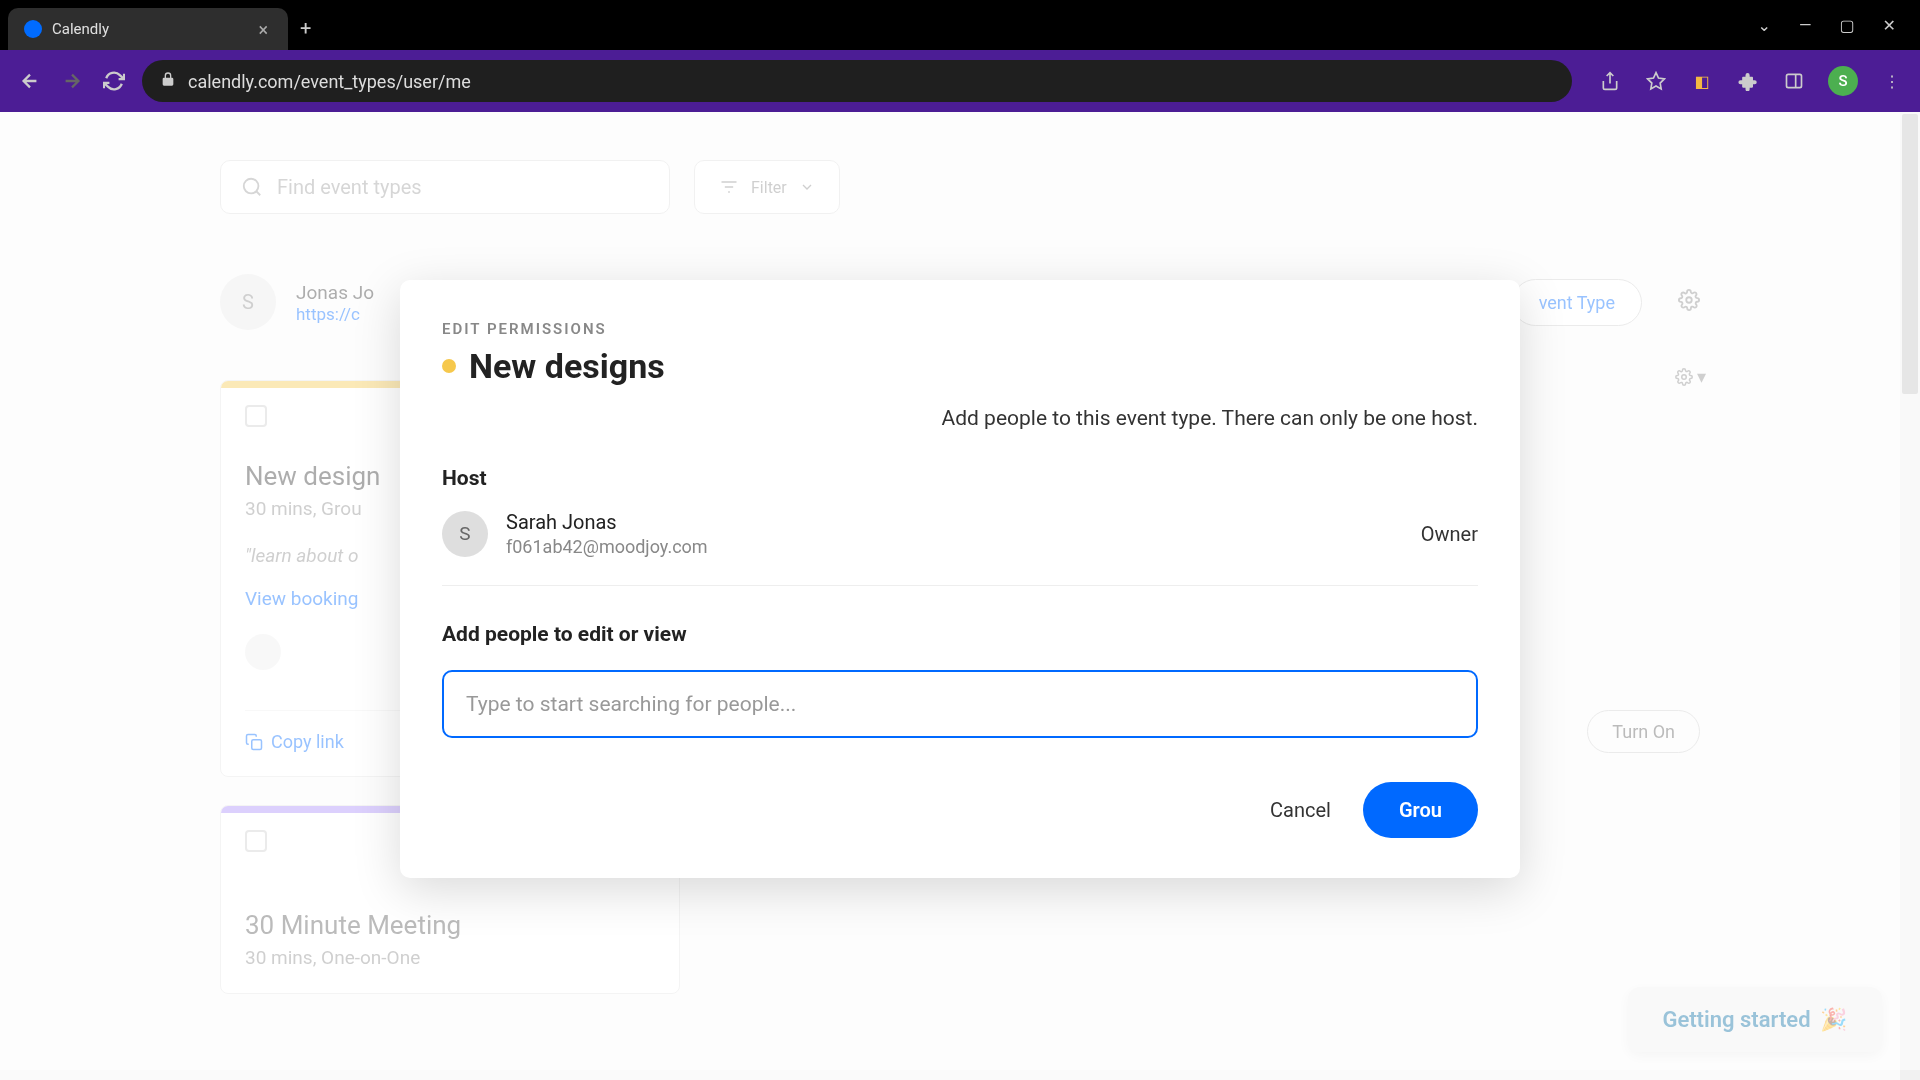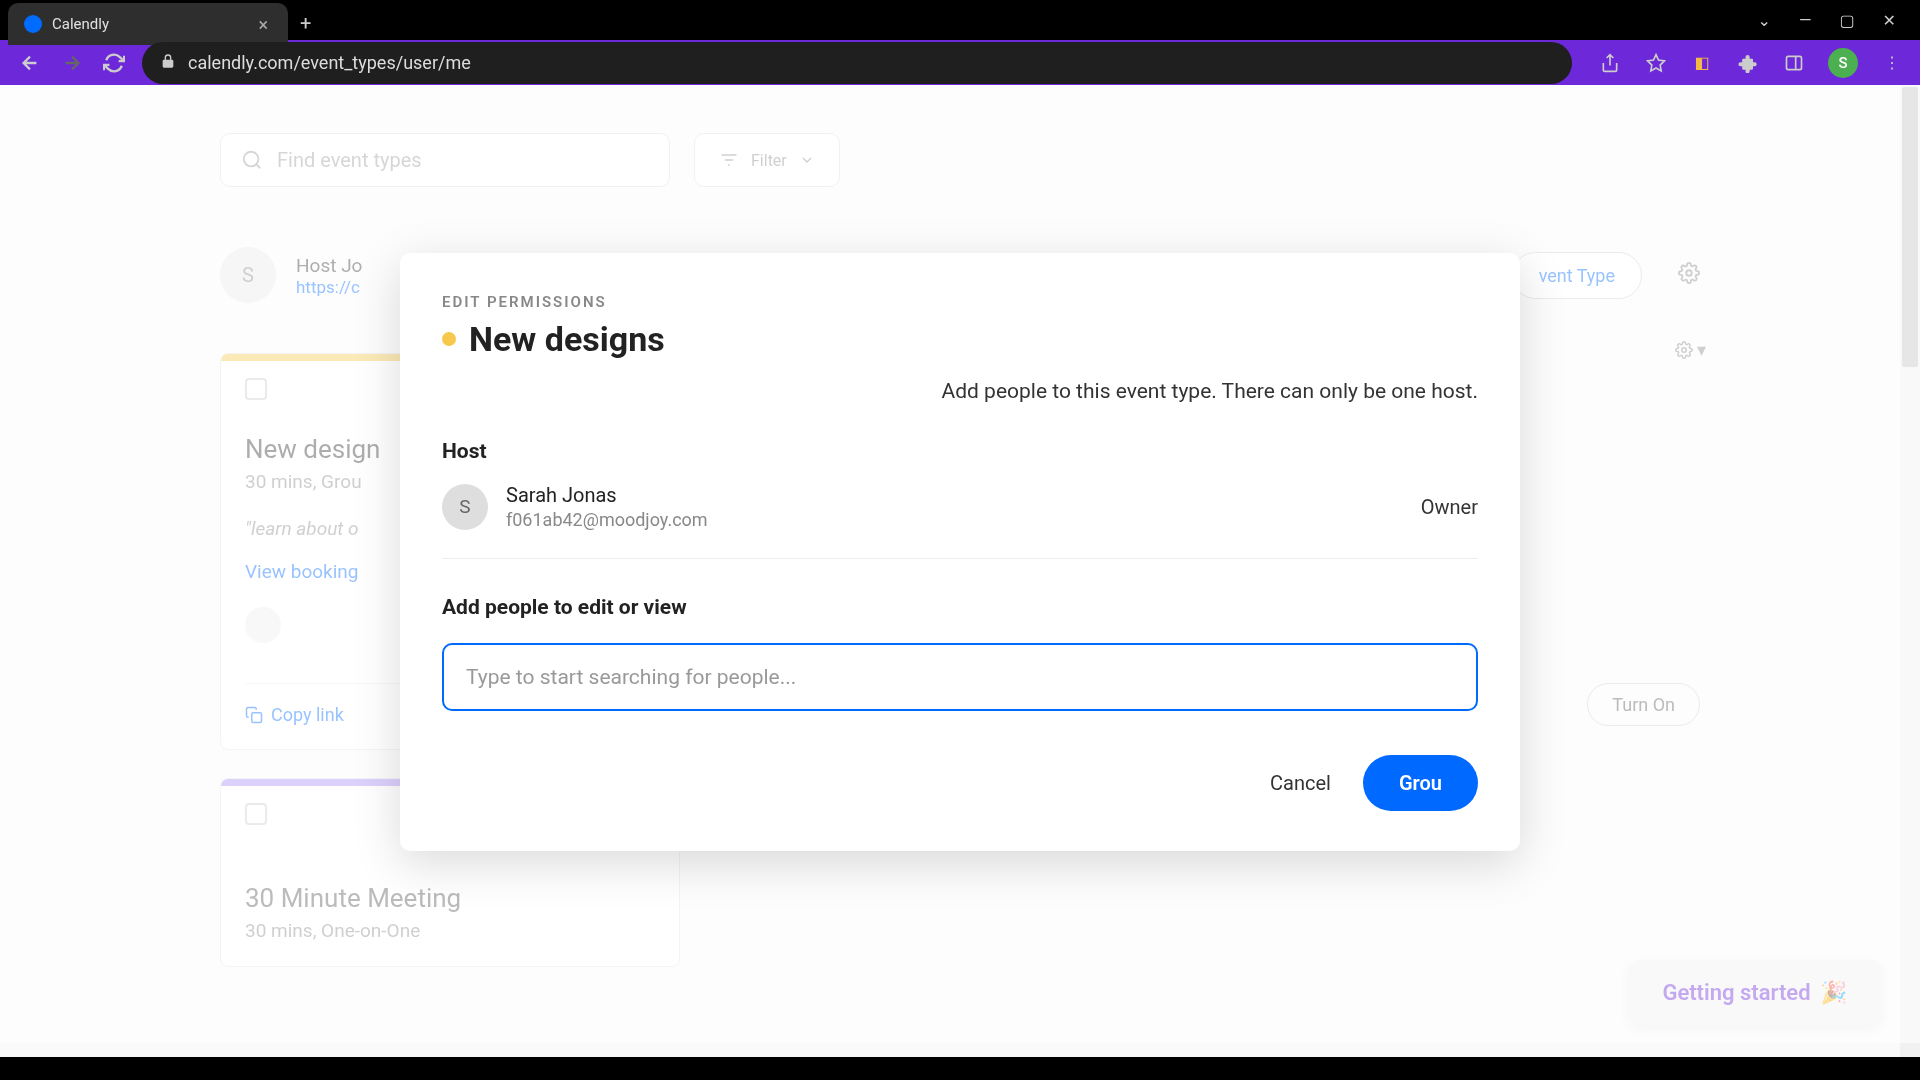--- a/index.html
+++ b/index.html
@@ -1,28 +1,28 @@
 <!DOCTYPE html>
 <html><head>
 <meta charset="utf-8">
 <style>
 * { margin: 0; padding: 0; box-sizing: border-box; font-family: -apple-system, BlinkMacSystemFont, "Segoe UI", Roboto, sans-serif; }
 body { background: #000; overflow: hidden; width: 1920px; height: 1080px; }
 
 
-.browser-chrome { background: #000; height: 40px; display: flex; align-items: center; border-radius: 7px; }
+.browser-chrome { background: #000; height: 50px; display: flex; align-items: center; border-radius: 7px; }
 .tab { background: #2e2e2e; border-radius: 10px 10px 0 0; padding: 8px 16px; display: flex; align-items: center; gap: 10px; margin-left: 8px; width: 280px; height: 42px; margin-top: 8px; }
 .tab-favicon { width: 18px; height: 18px; background: #006bff; border-radius: 50%; }
 .tab-title { color: #e0e0e0; font-size: 15px; flex: 1; }
 .tab-close { color: #aaa; font-size: 18px; cursor: pointer; padding: 0 4px; }
 .new-tab { color: #ccc; font-size: 20px; margin-left: 12px; cursor: pointer; margin-top: 6px; }
 .window-controls { margin-left: auto; display: flex; gap: 28px; padding-right: 24px; color: #ccc; }
 .wc { font-size: 16px; cursor: pointer; }
 
-.address-bar { background: #6d28d9; height: 45px; display: flex; align-items: center; padding: 0 16px; gap: 14px; }
+.address-bar { background: #4c1d95; height: 62px; display: flex; align-items: center; padding: 0 16px; gap: 14px; }
 .nav-btn { width: 28px; height: 28px; display: flex; align-items: center; justify-content: center; color: #ccc; cursor: pointer; }
 .nav-btn.disabled { color: #666; }
 .url-bar { flex: 1; background: #1f1f1f; border-radius: 24px; height: 42px; display: flex; align-items: center; padding: 0 18px; gap: 12px; color: #ccc; }
 .lock-icon { font-size: 16px; }
 .url-text { font-size: 18px; color: #ddd; flex: 1; }
 .right-icons { display: flex; gap: 22px; align-items: center; color: #ccc; padding-left: 12px; }
 .ri { width: 24px; height: 24px; display: flex; align-items: center; justify-content: center; cursor: pointer; }
 .avatar-top { width: 30px; height: 30px; border-radius: 50%; background: #4caf50; color: #fff; display: flex; align-items: center; justify-content: center; font-size: 15px; font-weight: 500; }
 
 
@@ -73,21 +73,21 @@
 .host-name { font-size: 20px; color: #222; }
 .host-email { font-size: 18px; color: #888; margin-top: 2px; }
 .host-role { margin-left: auto; font-size: 20px; color: #333; }
 .people-input { width: 100%; border: 2px solid #0069ff; border-radius: 10px; padding: 20px 22px; font-size: 21px; color: #555; margin-top: 24px; outline: none; }
 .people-input::placeholder { color: #999; }
 .modal-footer { display: flex; justify-content: flex-end; gap: 32px; align-items: center; margin-top: 44px; }
 .btn-cancel { background: none; border: none; font-size: 20px; color: #333; cursor: pointer; }
 .btn-save { background: #0069ff; color: #fff; border: none; border-radius: 32px; padding: 16px 36px; font-size: 20px; font-weight: 600; cursor: pointer; }
 
 
-.getting-started { position: absolute; bottom: 32px; right: 38px; background: #f0f0f0; color: #6d28d9; padding: 20px 34px; border-radius: 12px; font-size: 22px; font-weight: 600; display: flex; align-items: center; gap: 10px; z-index: 2; box-shadow: 0 4px 12px rgba(0,0,0,0.08); text-align: center; }
+.getting-started { position: absolute; bottom: 32px; right: 38px; background: #f0f0f0; color: #0369a1; padding: 20px 34px; border-radius: 12px; font-size: 22px; font-weight: 600; display: flex; align-items: center; gap: 10px; z-index: 2; box-shadow: 0 4px 12px rgba(0,0,0,0.08); text-align: center; }
 </style>
 </head>
 <body>
 
 <div class="browser-chrome">
   <div class="tab">
     <div class="tab-favicon"></div>
     <span class="tab-title">Calendly</span>
     <span class="tab-close">×</span>
   </div>
@@ -175,21 +175,21 @@
         <span>Filter</span>
         <svg width="16" height="16" viewBox="0 0 24 24" fill="none" stroke="currentColor" stroke-width="2">
             <path d="M6 9l6 6 6-6"></path>
           </svg>
       </div>
     </div>
 
     <div class="user-row">
       <div class="avatar-circle">S</div>
       <div>
-        <div class="user-name">Host Jo</div>
+        <div class="user-name">Jonas Jo</div>
         <div class="user-link">https://c</div>
       </div>
       <div class="new-event-btn">vent Type</div>
       <div class="gear-btn">
         <svg width="22" height="22" viewBox="0 0 24 24" fill="none" stroke="currentColor" stroke-width="2">
             <circle cx="12" cy="12" r="3"></circle>
             <path d="M19.4 15a1.65 1.65 0 00.33 1.82l.06.06a2 2 0 11-2.83 2.83l-.06-.06a1.65 1.65 0 00-1.82-.33 1.65 1.65 0 00-1 1.51V21a2 2 0 01-4 0v-.09a1.65 1.65 0 00-1-1.51 1.65 1.65 0 00-1.82.33l-.06.06a2 2 0 11-2.83-2.83l.06-.06a1.65 1.65 0 00.33-1.82 1.65 1.65 0 00-1.51-1H3a2 2 0 010-4h.09a1.65 1.65 0 001.51-1 1.65 1.65 0 00-.33-1.82l-.06-.06a2 2 0 112.83-2.83l.06.06a1.65 1.65 0 001.82.33h0a1.65 1.65 0 001-1.51V3a2 2 0 014 0v.09a1.65 1.65 0 001 1.51 1.65 1.65 0 001.82-.33l.06-.06a2 2 0 112.83 2.83l-.06.06a1.65 1.65 0 00-.33 1.82v0a1.65 1.65 0 001.51 1H21a2 2 0 010 4h-.09a1.65 1.65 0 00-1.51 1z"></path>
           </svg>
       </div>
     </div>

